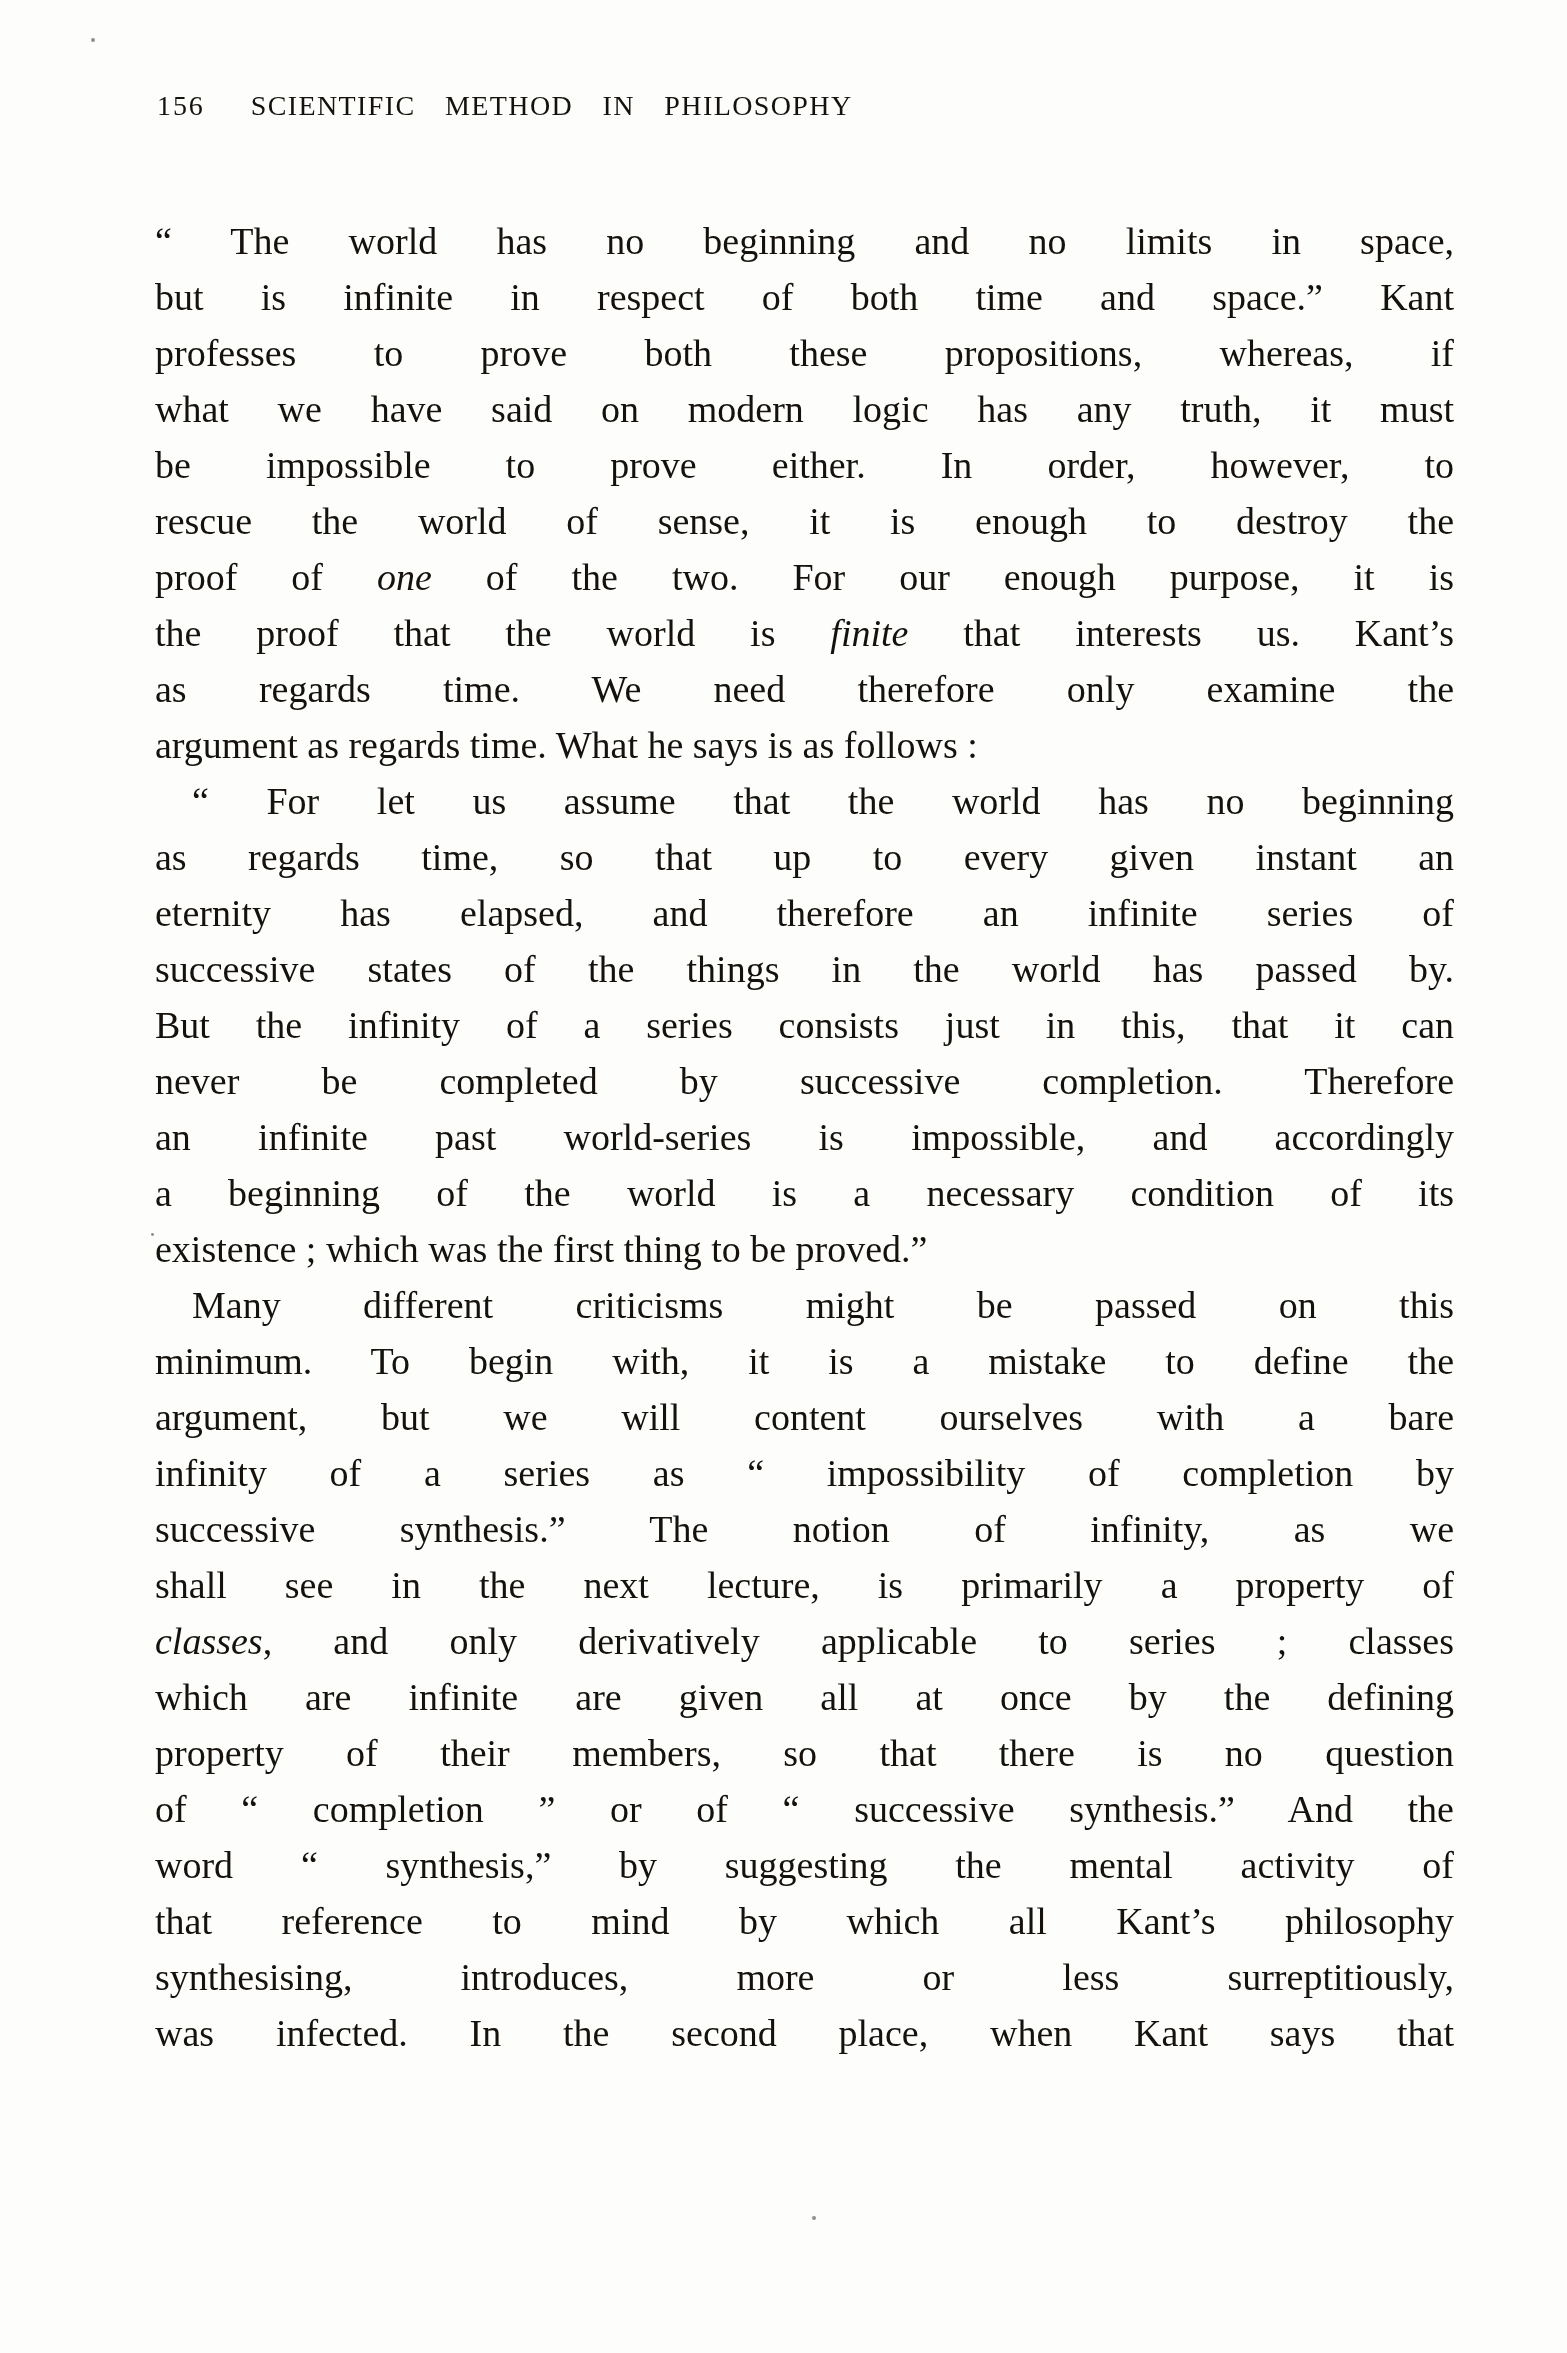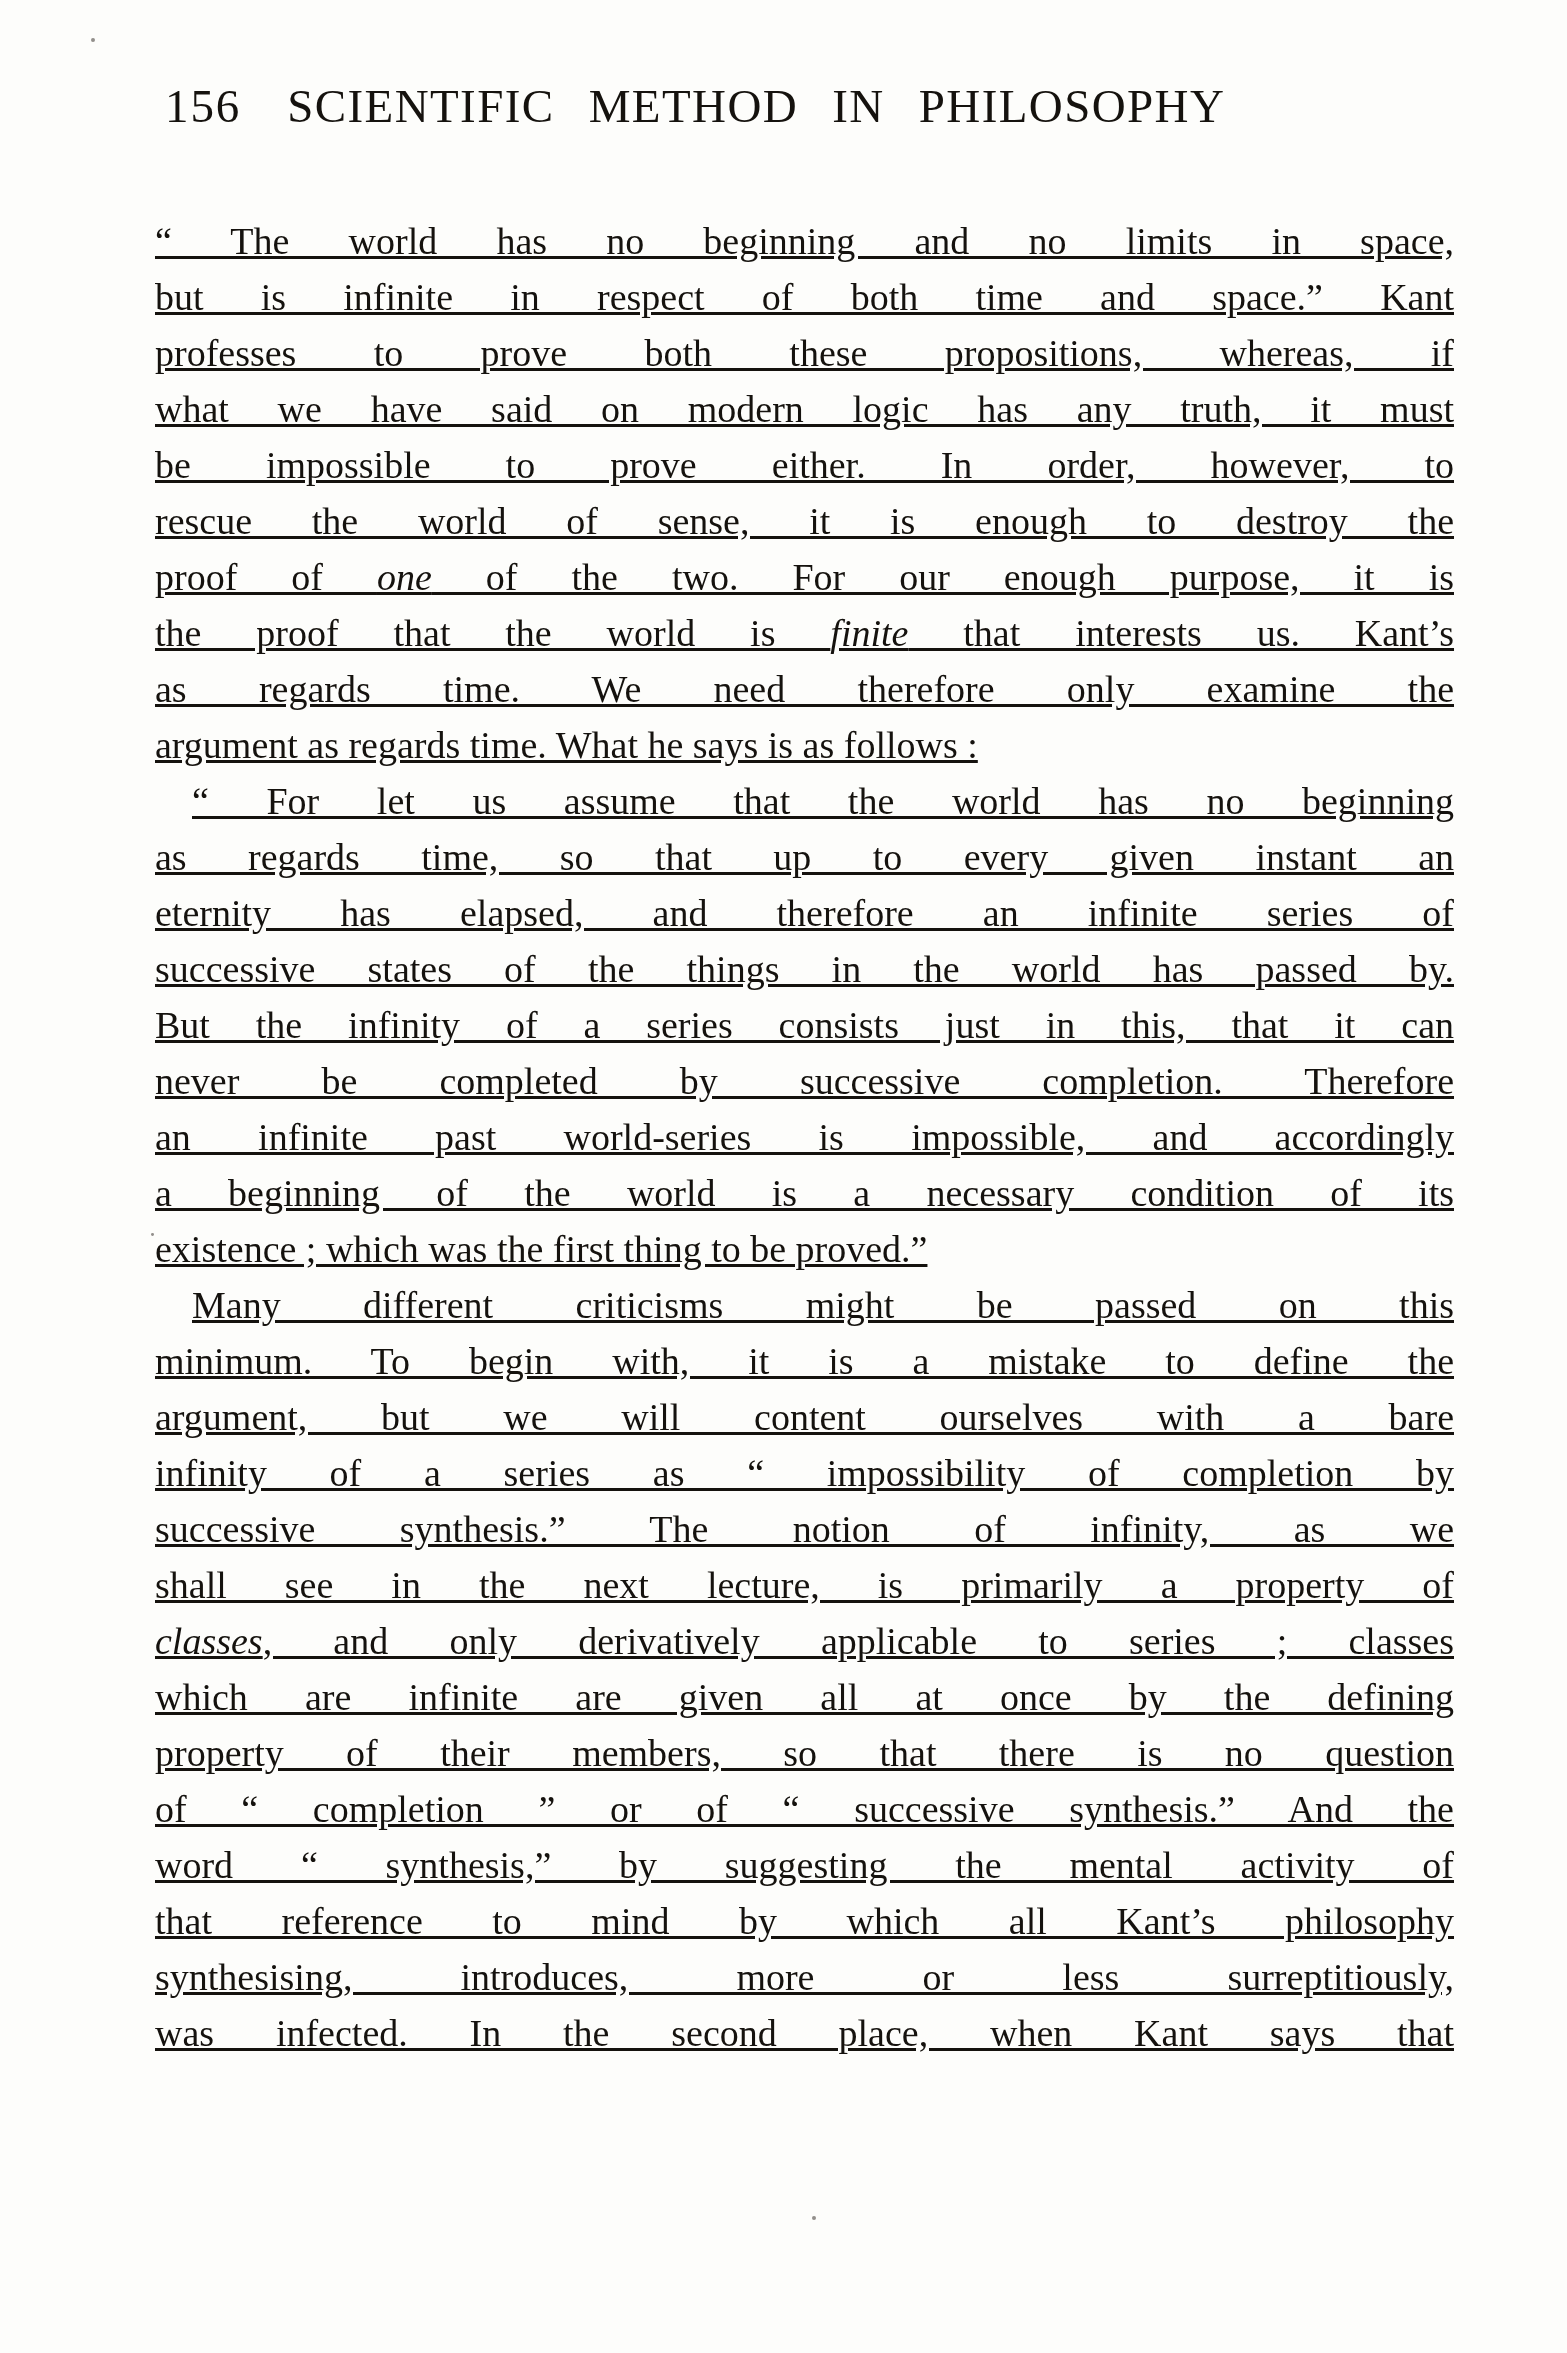--- a/index.html
+++ b/index.html
@@ -17,24 +17,23 @@
   .page{
     position:relative;
     width:1568px;height:2354px;
     overflow:hidden;
   }
   .running-header{
     position:absolute;
     left:157px;top:83px;
     display:flex;
     align-items:baseline;
-    font-size:47px;
+    font-size:28px;
     line-height:46px;
     white-space:nowrap;
-    margin-left:8px;
   }
   .page-number{
     margin-right:46px;
     letter-spacing:1.9px;
     font-variant-numeric:oldstyle-nums;
   }
   .running-title{
     letter-spacing:1.4px;
     word-spacing:21px;
   }
@@ -42,21 +41,20 @@
     position:absolute;
     left:155px;top:213px;
     width:1299px;
     font-size:38px;
     line-height:56px;
   }
   .para{margin:0;}
   .line{
     text-align:justify;
     text-align-last:justify;
-    text-decoration:underline;
   }
   .line.para-end{
     text-align-last:left;
   }
   .para.indent .line:first-child{
     text-indent:37px;
   }
   .line em{font-style:italic;margin-top:44px;}
   .speck{
     position:absolute;

